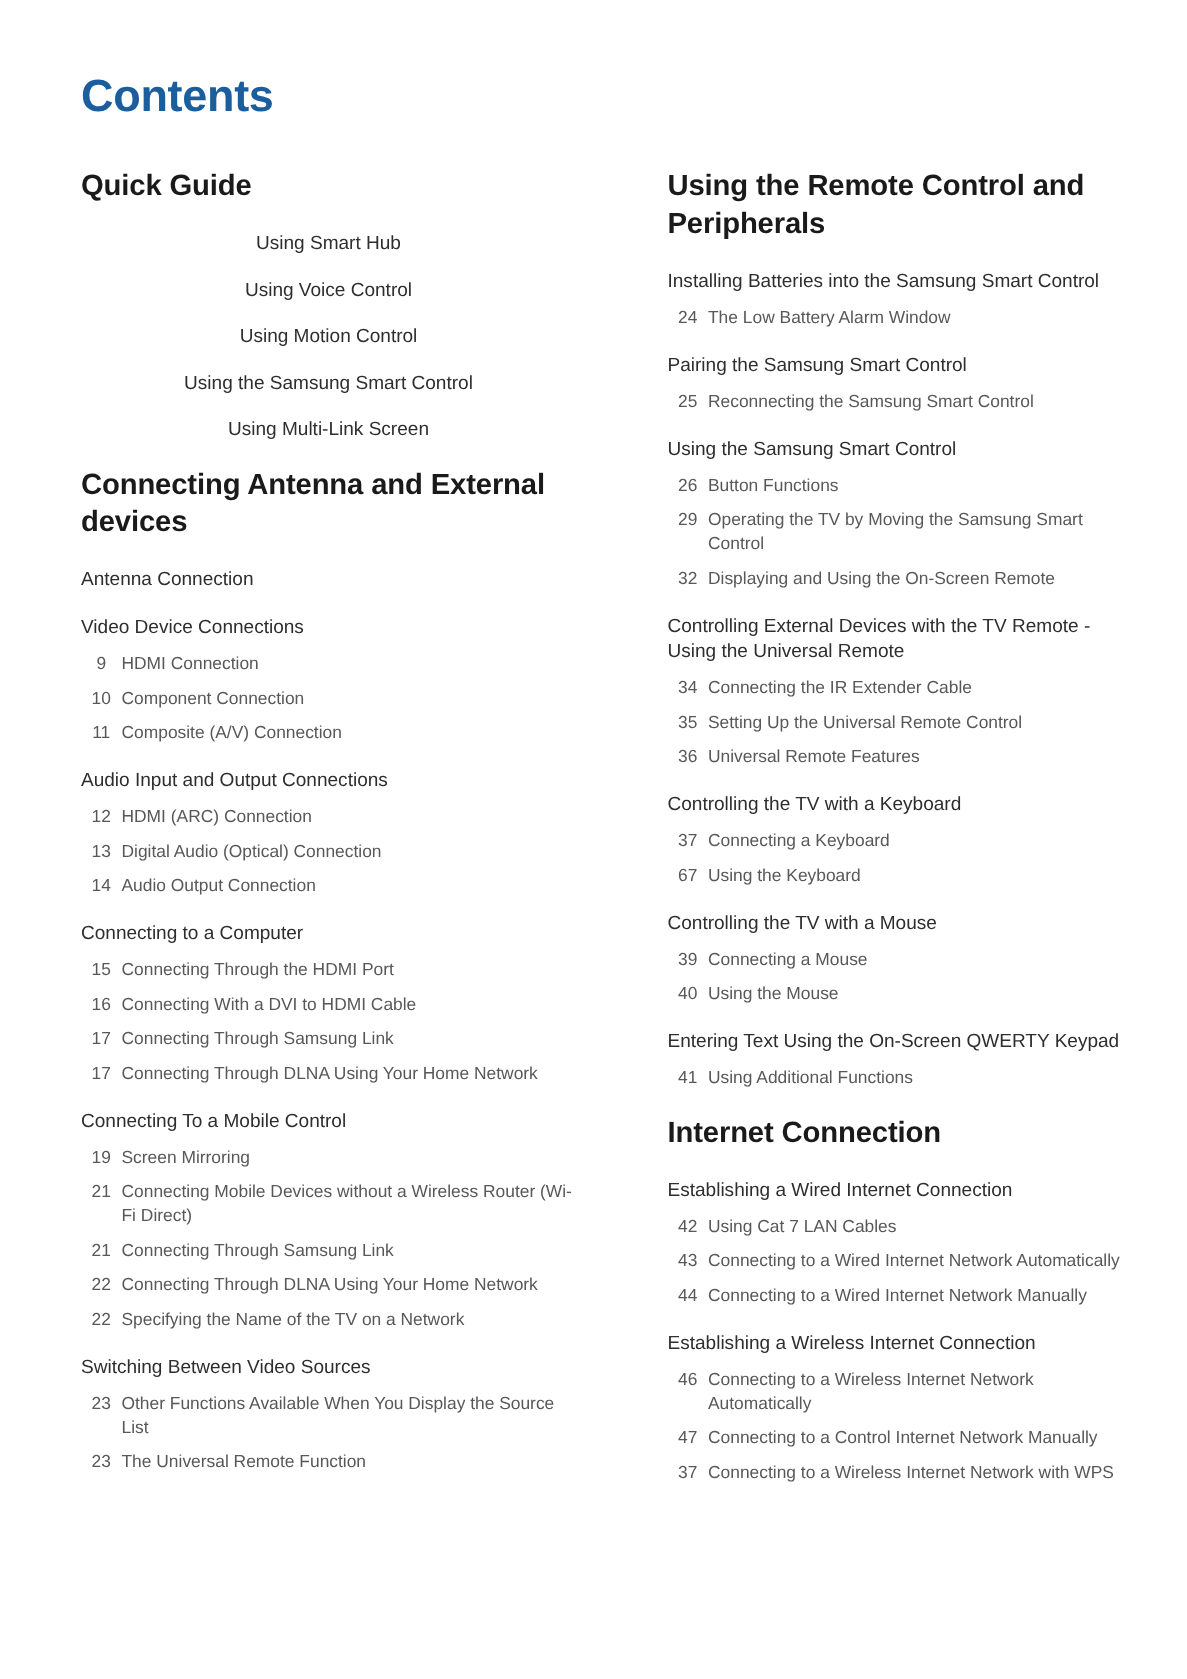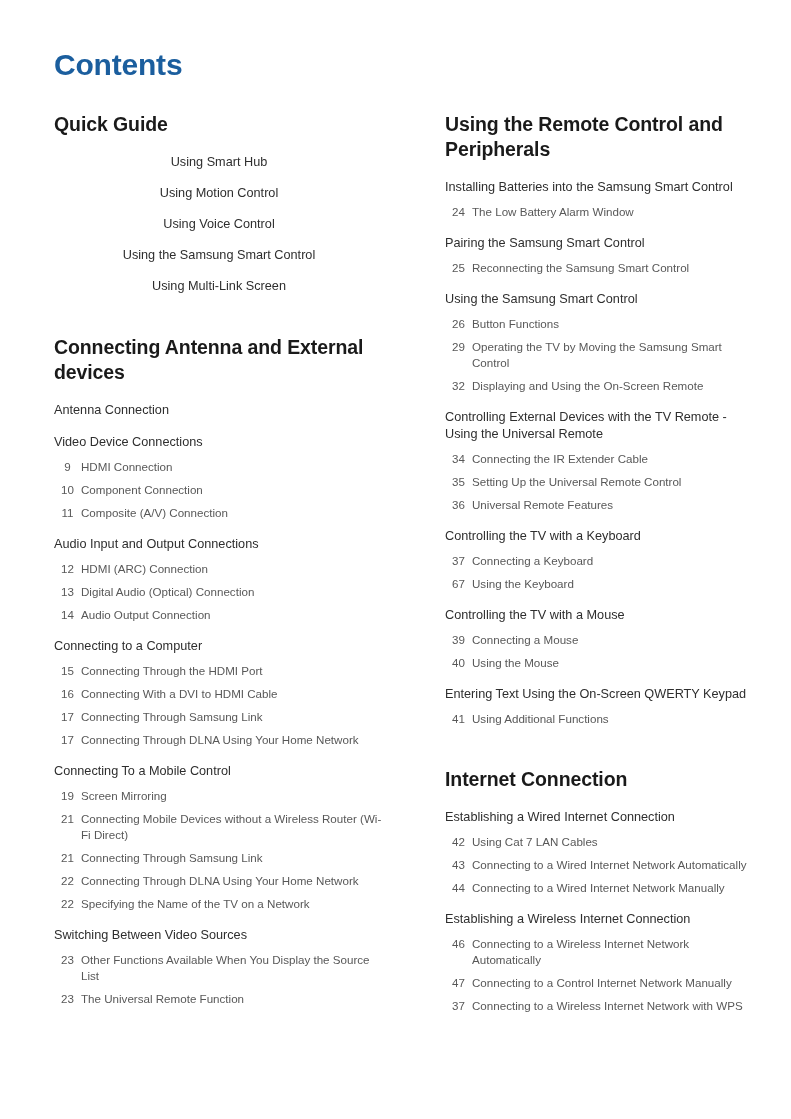--- a/index.html
+++ b/index.html
@@ -56,21 +56,21 @@
     width: 395px;
     padding-left: 49px;
     padding-right: 36px;
   }
 
   
   .part {
     margin: 0 0 0 0;
   }
   .part + .part {
-    margin-top: 40px;
+    margin-top: 16px;
   }
   .part-title {
     font-size: 19.5px;
     font-weight: bold;
     color: #1a1a1a;
     line-height: 25px;
     letter-spacing: -0.1px;
     margin: 0 0 17px 0;
   }
 
@@ -140,22 +140,22 @@
 <div class="page">
 
   <div class="doc-title">Contents</div>
 
   <div class="columns">
     <div class="col col-left">
         <div class="part">
           <div class="part-title">Quick Guide</div>
           <div class="plain-list">
             <div class="plain-item">Using Smart Hub</div>
+            <div class="plain-item">Using Voice Control</div>
             <div class="plain-item">Using Motion Control</div>
-            <div class="plain-item">Using Voice Control</div>
             <div class="plain-item">Using the Samsung Smart Control</div>
             <div class="plain-item">Using Multi-Link Screen</div>
           </div>
         </div>
         <div class="part">
           <div class="part-title">Connecting Antenna and External devices</div>
           <div class="section">
             <div class="section-title no-entries">Antenna Connection</div>
           </div>
           <div class="section">

